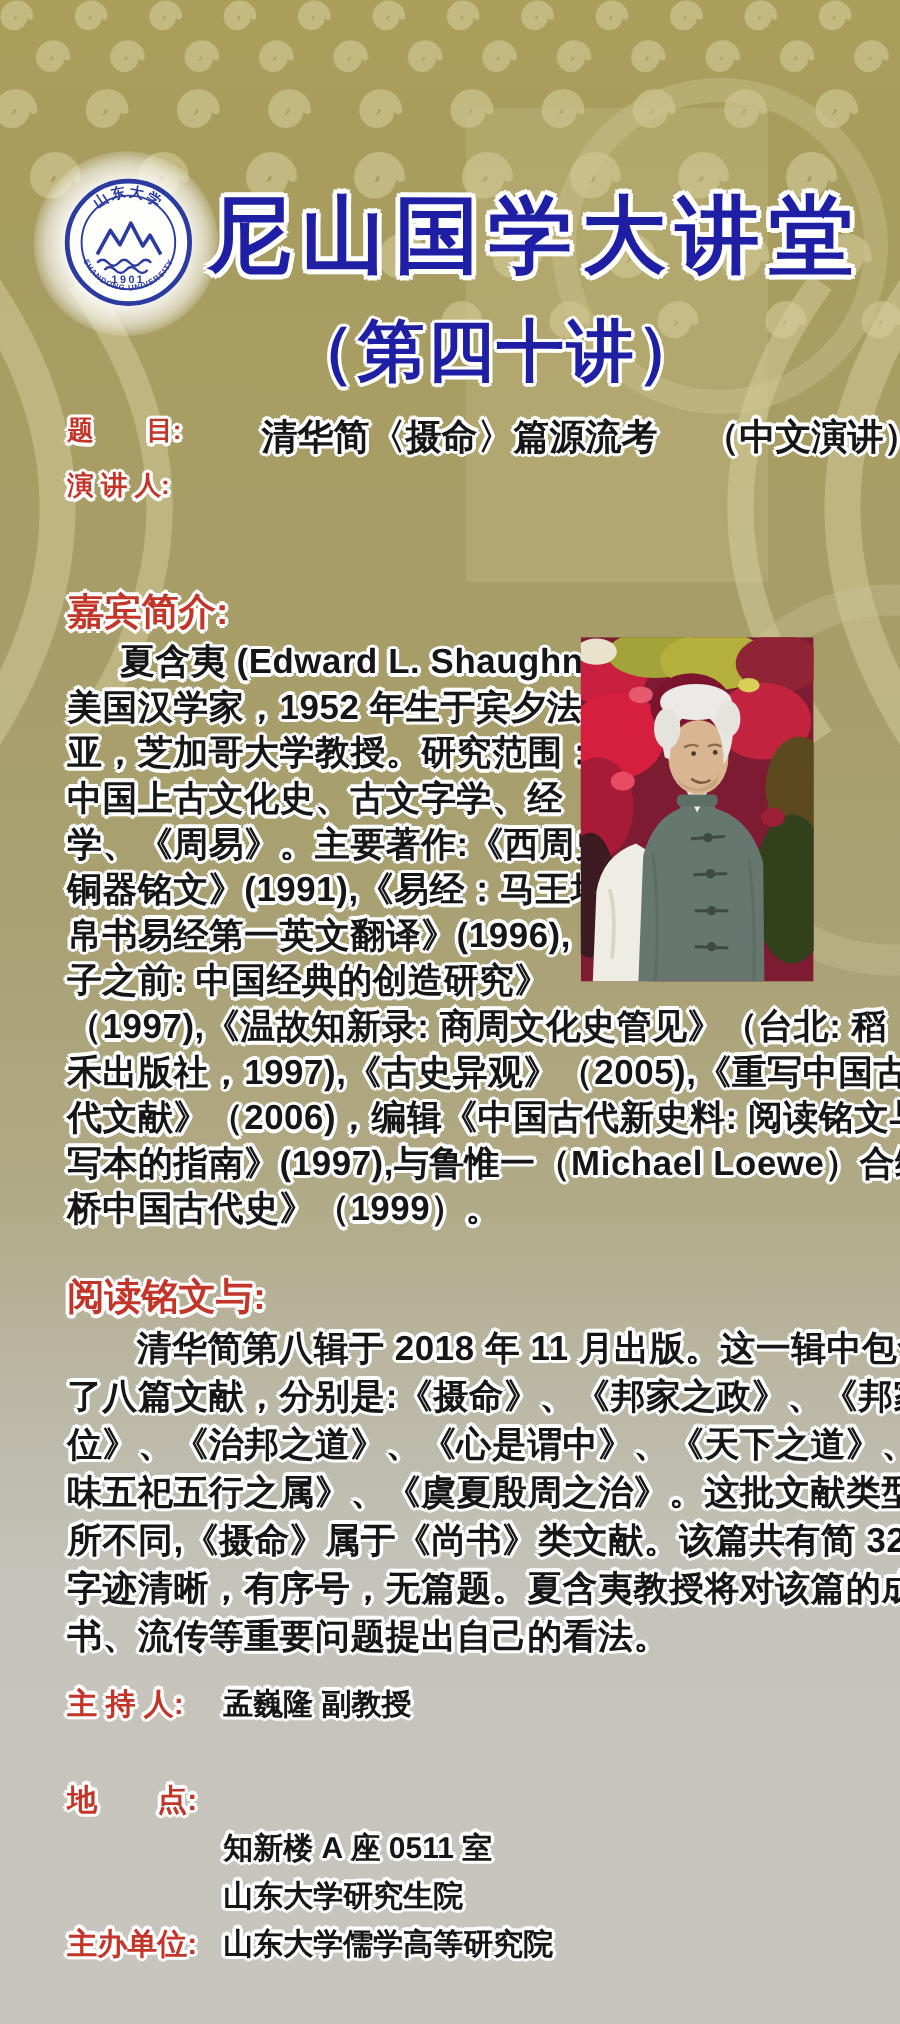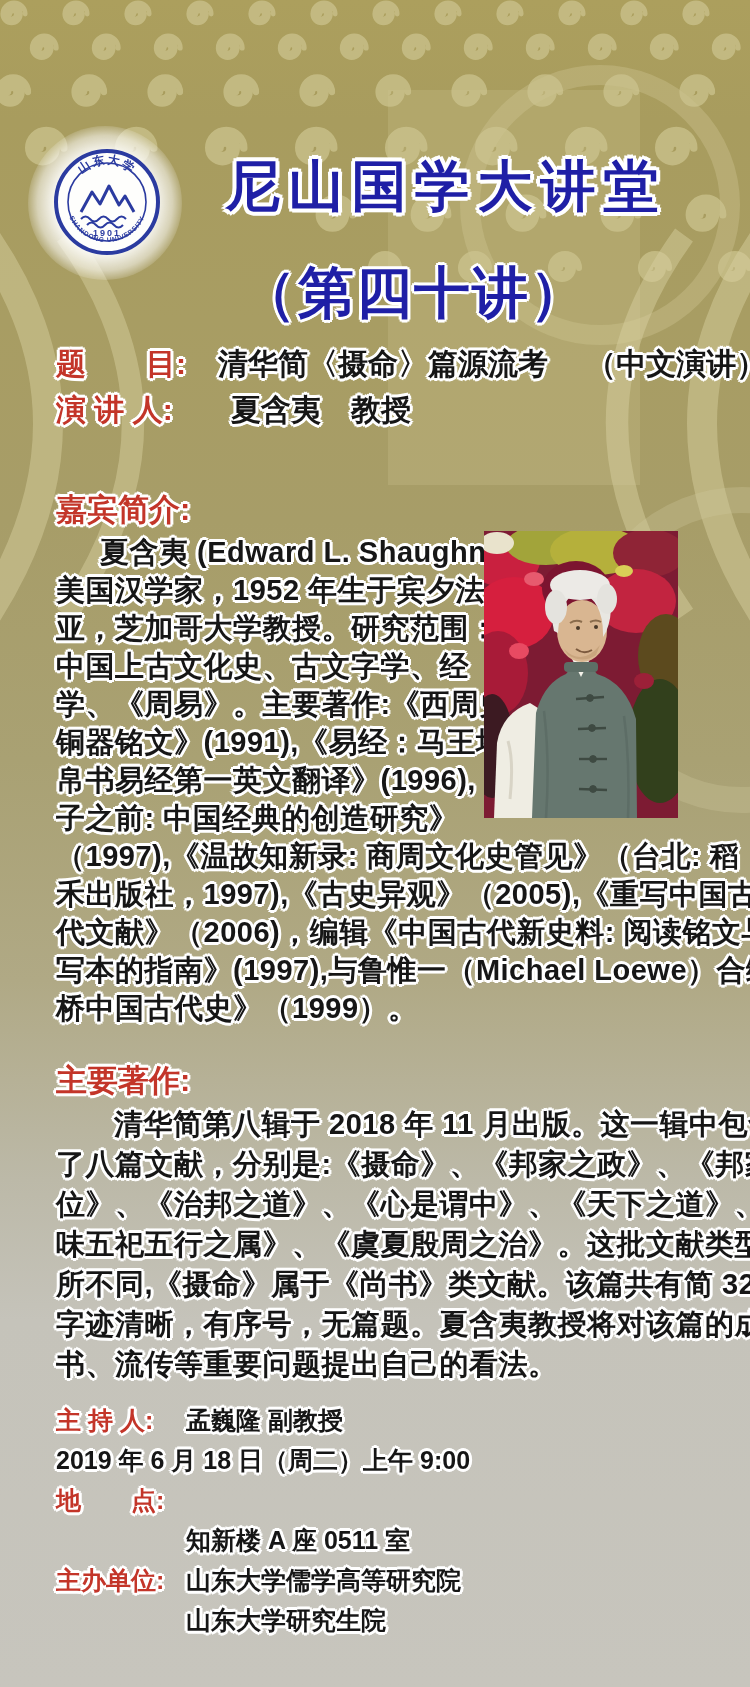--- a/index.html
+++ b/index.html
@@ -11,25 +11,25 @@
   .decor{position:absolute;left:0;top:0;pointer-events:none;}
   .glow{position:absolute;left:28px;top:126px;width:154px;height:154px;border-radius:50%;
     background:radial-gradient(circle,rgba(255,255,255,.97) 0 44%,rgba(255,255,255,.55) 62%,rgba(255,255,255,0) 74%);}
   .seal{position:absolute;left:52px;top:147px;width:110px;height:110px;}
   
   .ow3{text-shadow:0 -3px 0 #fff,0 3px 0 #fff,-3px 0 0 #fff,3px 0 0 #fff,
        -2px -2px 0 #fff,2px -2px 0 #fff,-2px 2px 0 #fff,2px 2px 0 #fff;}
   .ow4{text-shadow:0 -4px 0 #fff,0 4px 0 #fff,-4px 0 0 #fff,4px 0 0 #fff,
        -3px -3px 0 #fff,3px -3px 0 #fff,-3px 3px 0 #fff,3px 3px 0 #fff;}
   .main-title{position:absolute;left:172px;top:150px;width:548px;text-align:center;
-    font-size:55px;font-weight:bold;letter-spacing:8px;color:#1f1fa6;white-space:nowrap;}
+    font-size:70px;font-weight:bold;letter-spacing:8px;color:#1f1fa6;white-space:nowrap;}
   .session{position:absolute;left:240px;top:256px;width:330px;text-align:center;
     font-size:56px;font-weight:bold;letter-spacing:2px;color:#1f1fa6;white-space:nowrap;}
   .row{position:absolute;left:56px;display:flex;white-space:nowrap;font-weight:bold;}
-  .row .ilabel{flex:none;width:162px;font-size:30px;color:#c33529;}
+  .row .ilabel{flex:none;width:162px;font-size:22px;color:#c33529;}
   .row .ival{font-size:30px;color:#161616;}
   .section-head{position:absolute;left:56px;font-size:31px;font-weight:bold;color:#c33529;white-space:nowrap;}
   .para{position:absolute;left:56px;font-size:29px;font-weight:bold;color:#161616;letter-spacing:.5px;}
   .para .ln{white-space:nowrap;}
   .bio{top:533px;line-height:38px;}
   .content{top:1104px;line-height:40px;}
   .indent{text-indent:44px;}
   .indent2{text-indent:58px;}
   .photo{position:absolute;left:484px;top:531px;width:194px;height:287px;}
   .footer{position:absolute;left:56px;top:1400px;font-weight:bold;}
@@ -135,21 +135,20 @@
 
   <div class="main-title ow4">尼山国学大讲堂</div>
   <div class="session ow3">（第四十讲）</div>
 
   <div class="row" style="top:344px;">
     <span class="ilabel ow3">题　　目:</span>
     <span class="ival ow3">清华简〈摄命〉篇源流考　 （中文演讲）</span>
   </div>
   <div class="row" style="top:390px;gap:13px;">
     <span class="ilabel ow3">演 讲 人:</span>
-    <span class="ival ow3">夏含夷　教授</span>
   </div>
 
   <div class="section-head ow3" style="top:489px;text-align:center;">嘉宾简介:</div>
   <div class="para bio">
     <div class="ln ow3 indent">夏含夷 (Edward L. Shaughnessy),</div>
     <div class="ln ow3">美国汉学家，1952 年生于宾夕法尼</div>
     <div class="ln ow3">亚，芝加哥大学教授。研究范围：</div>
     <div class="ln ow3">中国上古文化史、古文字学、经</div>
     <div class="ln ow3">学、《周易》。主要著作:《西周史料:</div>
     <div class="ln ow3">铜器铭文》(1991),《易经：马王堆</div>
@@ -210,48 +209,47 @@
         <circle cx="106" cy="167" r="3.4"></circle>
       <line x1="94" y1="198" x2="122" y2="197" stroke-width="2.4"></line>
         <circle cx="108" cy="197" r="3.4"></circle>
       <line x1="95" y1="228" x2="123" y2="228" stroke-width="2.4"></line>
         <circle cx="109" cy="228" r="3.4"></circle>
       <line x1="95" y1="258" x2="123" y2="259" stroke-width="2.4"></line>
         <circle cx="109" cy="258" r="3.4"></circle>
     </g>
   </svg>
 
-  <div class="section-head ow3" style="top:1060px;">主要著作:</div>
+  <div class="section-head ow3" style="top:1060px;">阅读铭文与:</div>
   <div class="para content">
     <div class="ln ow3 indent2">清华简第八辑于 2018 年 11 月出版。这一辑中包含</div>
     <div class="ln ow3">了八篇文献，分别是:《摄命》、《邦家之政》、《邦家处</div>
     <div class="ln ow3">位》、《治邦之道》、《心是谓中》、《天下之道》、《八气五</div>
     <div class="ln ow3">味五祀五行之属》、《虞夏殷周之治》。这批文献类型有</div>
     <div class="ln ow3">所不同,《摄命》属于《尚书》类文献。该篇共有简 32 支，</div>
     <div class="ln ow3">字迹清晰，有序号，无篇题。夏含夷教授将对该篇的成</div>
     <div class="ln ow3">书、流传等重要问题提出自己的看法。</div>
   </div>
 
   <div class="footer">
     <div class="frow">
       <span class="flabel ow3">主 持 人:</span>
       <span class="fvalue ow3">孟巍隆 副教授</span>
     </div>
     <div class="frow">
-      <span class="fvalue ow3">2019 年 6 月 18 日（周二）上午 9:00</span>
     </div>
     <div class="frow">
       <span class="flabel ow3">地　　点:</span>
     </div>
     <div class="frow">
       <span class="flabel ow3"></span>
       <span class="fvalue ow3">知新楼 A 座 0511 室</span>
     </div>
     <div class="frow">
+      <span class="flabel ow3"></span>
+      <span class="fvalue ow3">山东大学研究生院</span>
+    </div>
+    <div class="frow">
       <span class="flabel ow3">主办单位:</span>
       <span class="fvalue ow3">山东大学儒学高等研究院</span>
     </div>
-    <div class="frow">
-      <span class="flabel ow3"></span>
-      <span class="fvalue ow3">山东大学研究生院</span>
-    </div>
   </div>
 </div>
 
 </body></html>

